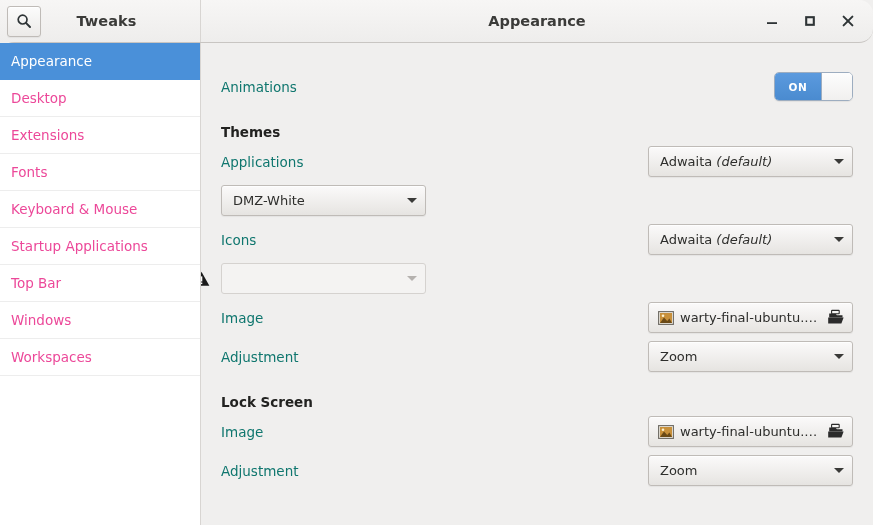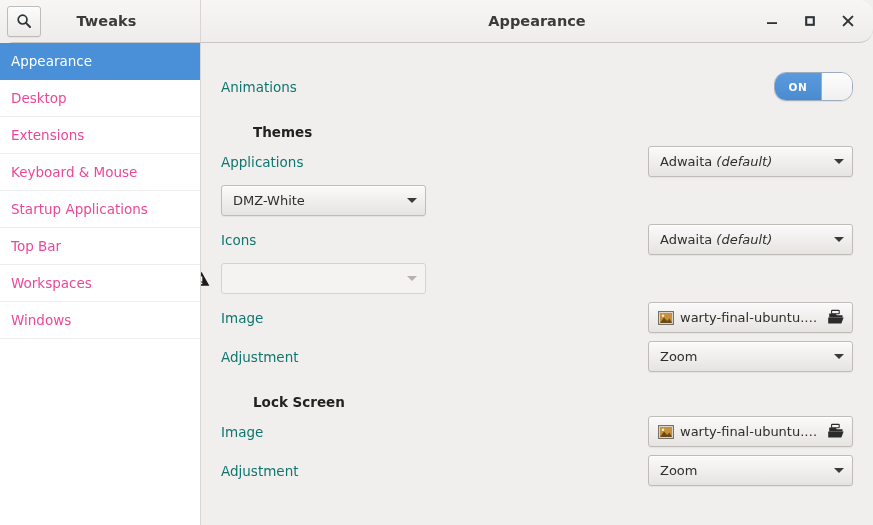--- a/index.html
+++ b/index.html
@@ -134,41 +134,40 @@
     height: 39px;
   }
   .row .label {
     font-size: 13.5px;
     color: #0f766e;
     flex: 1;
   }
   .row.section {
     height: 31px;
     align-items: flex-end;
-    margin-left: 32px;
   }
   .row.section .label {
     font-weight: bold;
     font-size: 13.5px;
     color: #222220;
     padding-bottom: 2px;
   }
   .ctrl-area {
     width: 205px;
     display: flex;
     align-items: center;
     justify-content: flex-end;
     position: relative;
   }
 
   
   .switch {
     width: 79px; height: 29px;
     border: 1px solid #9dadc0;
-    border-radius: 12px;
+    border-radius: 5px;
     display: flex;
     overflow: hidden;
     cursor: pointer;
     background: #fff;
     box-shadow: 0 1px 1px rgba(0,0,0,0.06);
   }
   .switch .on-part {
     width: 46px;
     background: linear-gradient(to bottom, #5b9ade 0%, #4a8bd0 100%);
     color: #ffffff;
@@ -305,33 +304,36 @@
       <div class="side-item selected">
         <span>Appearance</span>
       </div>
       <div class="side-item">
         <span>Desktop</span>
       </div>
       <div class="side-item">
         <span>Extensions</span>
       </div>
       <div class="side-item">
+        <span>Fonts</span>
+      </div>
+      <div class="side-item">
         <span>Keyboard &amp; Mouse</span>
       </div>
       <div class="side-item">
         <span>Startup Applications</span>
       </div>
       <div class="side-item">
         <span>Top Bar</span>
       </div>
       <div class="side-item">
+        <span>Windows</span>
+      </div>
+      <div class="side-item">
         <span>Workspaces</span>
-      </div>
-      <div class="side-item">
-        <span>Windows</span>
       </div>
     </div>
 
     <div class="content">
 
       <div class="row" style="margin-top:24px;">
         <div class="label">Animations</div>
         <div class="ctrl-area">
           <div class="switch">
             <div class="on-part">ON</div>

